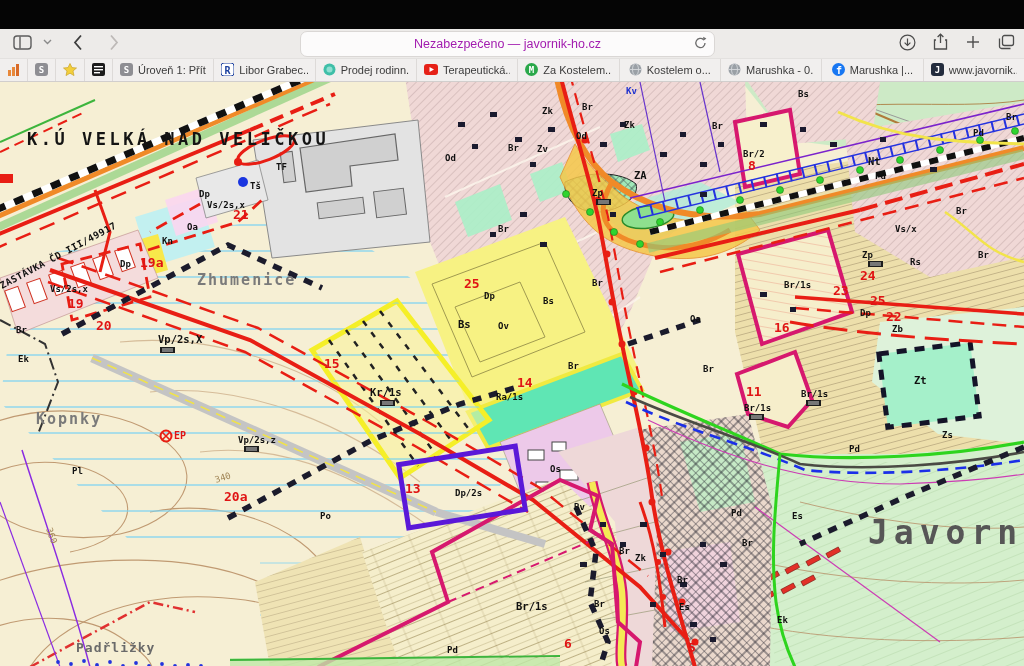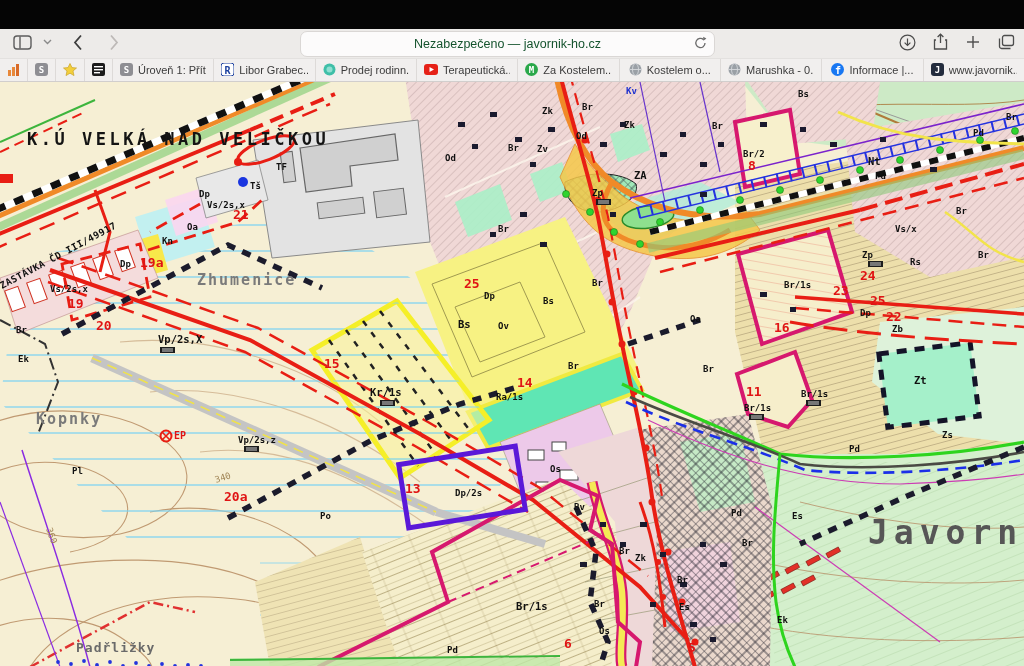--- a/index.html
+++ b/index.html
@@ -2,21 +2,21 @@
 <html><head>
 <meta charset="utf-8">
 <style>
   html,body{margin:0;padding:0}
   body{width:1024px;height:666px;overflow:hidden;background:#000;font-family:"Liberation Sans",sans-serif}
   .menubar{height:29px;background:#050505}
   .toolbar{height:29px;background:#edebe9;position:relative;border-bottom:1px solid #e3e1df}
   .tb-left{position:absolute;left:12px;top:3px;display:flex;align-items:center;gap:10px}
   .tb-right{position:absolute;right:8px;top:3px;display:flex;align-items:center;gap:13px}
   .tbicon{width:20px;height:20px;display:flex;align-items:center;justify-content:center}
-  .addressbar{position:absolute;left:300px;top:2px;width:413px;height:24px;background:#fcfbfb;border:1px solid #dad7d5;border-radius:7px;display:flex;align-items:center;justify-content:center;font-size:12.5px;color:#14532d}
+  .addressbar{position:absolute;left:300px;top:2px;width:413px;height:24px;background:#fcfbfb;border:1px solid #dad7d5;border-radius:7px;display:flex;align-items:center;justify-content:center;font-size:12.5px;color:#a21caf}
   .addr-reload{position:absolute;right:7px;top:4px}
   .favbar{height:22px;background:#f1efee;border-bottom:1px solid #d1cecd;display:flex;align-items:stretch;font-size:11px;color:#3b3b3b}
   .fav{display:flex;align-items:center;gap:5px;padding:0 7px;border-left:1px solid #dddad8;white-space:nowrap;overflow:hidden}
   .fav:first-child{border-left:none}
   .fav.labeled{flex:1 1 0;justify-content:center;min-width:0}
   .fav .lbl{overflow:hidden;text-overflow:clip}
   .map{position:relative;height:585px;background:#f6efd4}
   svg text{font-family:"DejaVu Sans Mono","Liberation Mono",monospace}
   .ku{font-size:17px;font-weight:700;fill:#141414;letter-spacing:3.5px}
   .pl{font-size:15px;font-weight:700;fill:#7a7a7a;letter-spacing:2px}
@@ -176,21 +176,21 @@
           <ellipse cx="6.5" cy="6.5" rx="3" ry="6" fill="none" stroke="#d6d9dc" stroke-width="0.9"></ellipse>
           <line x1="0.5" y1="6.5" x2="12.5" y2="6.5" stroke="#d6d9dc" stroke-width="0.9"></line>
         </svg></span>
       <span class="lbl">Marushka - 0...</span>
     </div>
     <div class="fav labeled">
       <span><svg width="13" height="13">
           <circle cx="6.5" cy="6.5" r="6.5" fill="#1877f2"></circle>
           <text x="7" y="10.5" font-size="10" font-weight="bold" fill="#fff" text-anchor="middle" font-family="Liberation Serif,serif">f</text>
         </svg></span>
-      <span class="lbl">Informace |...</span>
+      <span class="lbl">Marushka |...</span>
     </div>
     <div class="fav labeled">
       <span><svg width="13" height="13">
           <rect width="13" height="13" rx="3" fill="#232c3d"></rect>
           <text x="6.5" y="10" font-size="9" font-weight="bold" fill="#fff" text-anchor="middle" font-family="Liberation Sans,sans-serif">J</text>
         </svg></span>
       <span class="lbl">www.javornik...</span>
     </div>
   </div>
 

